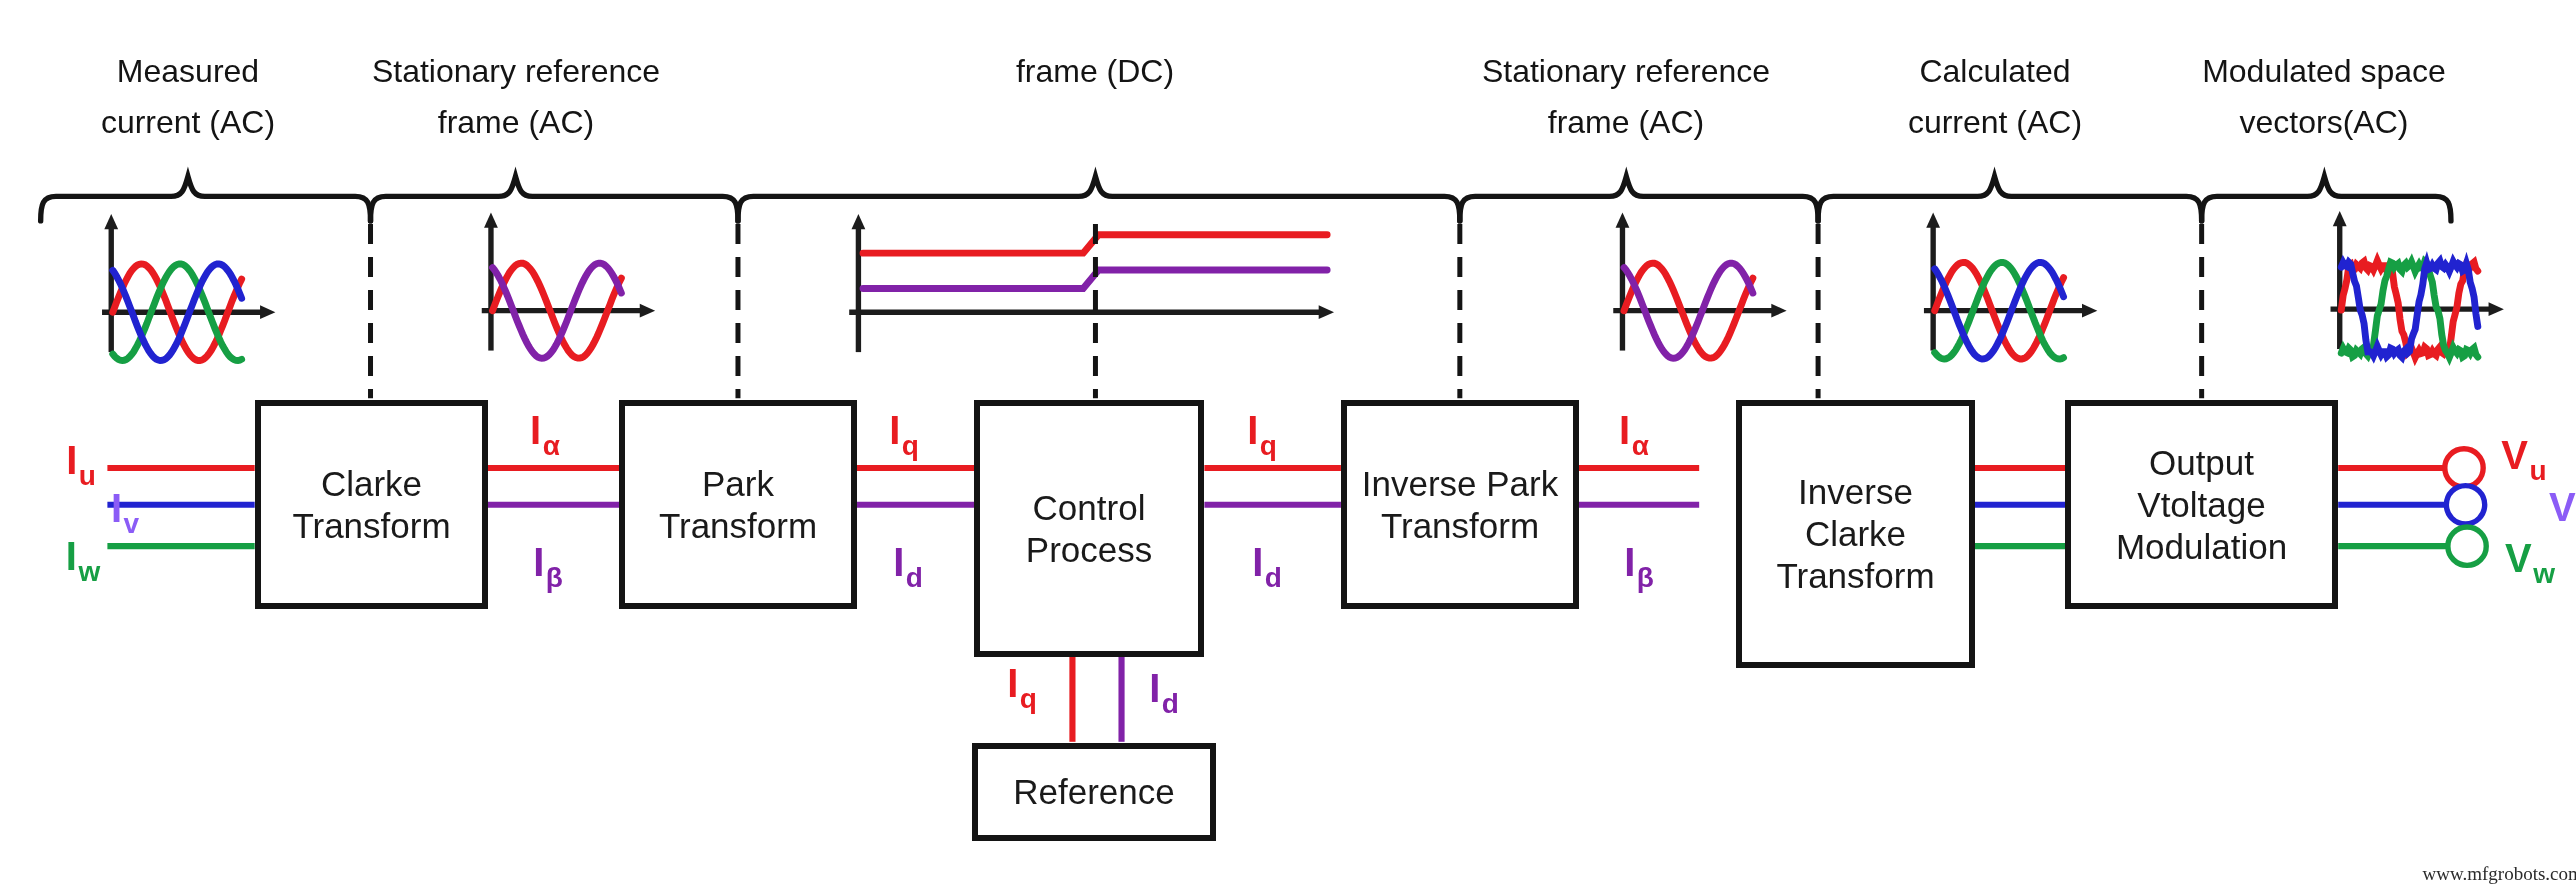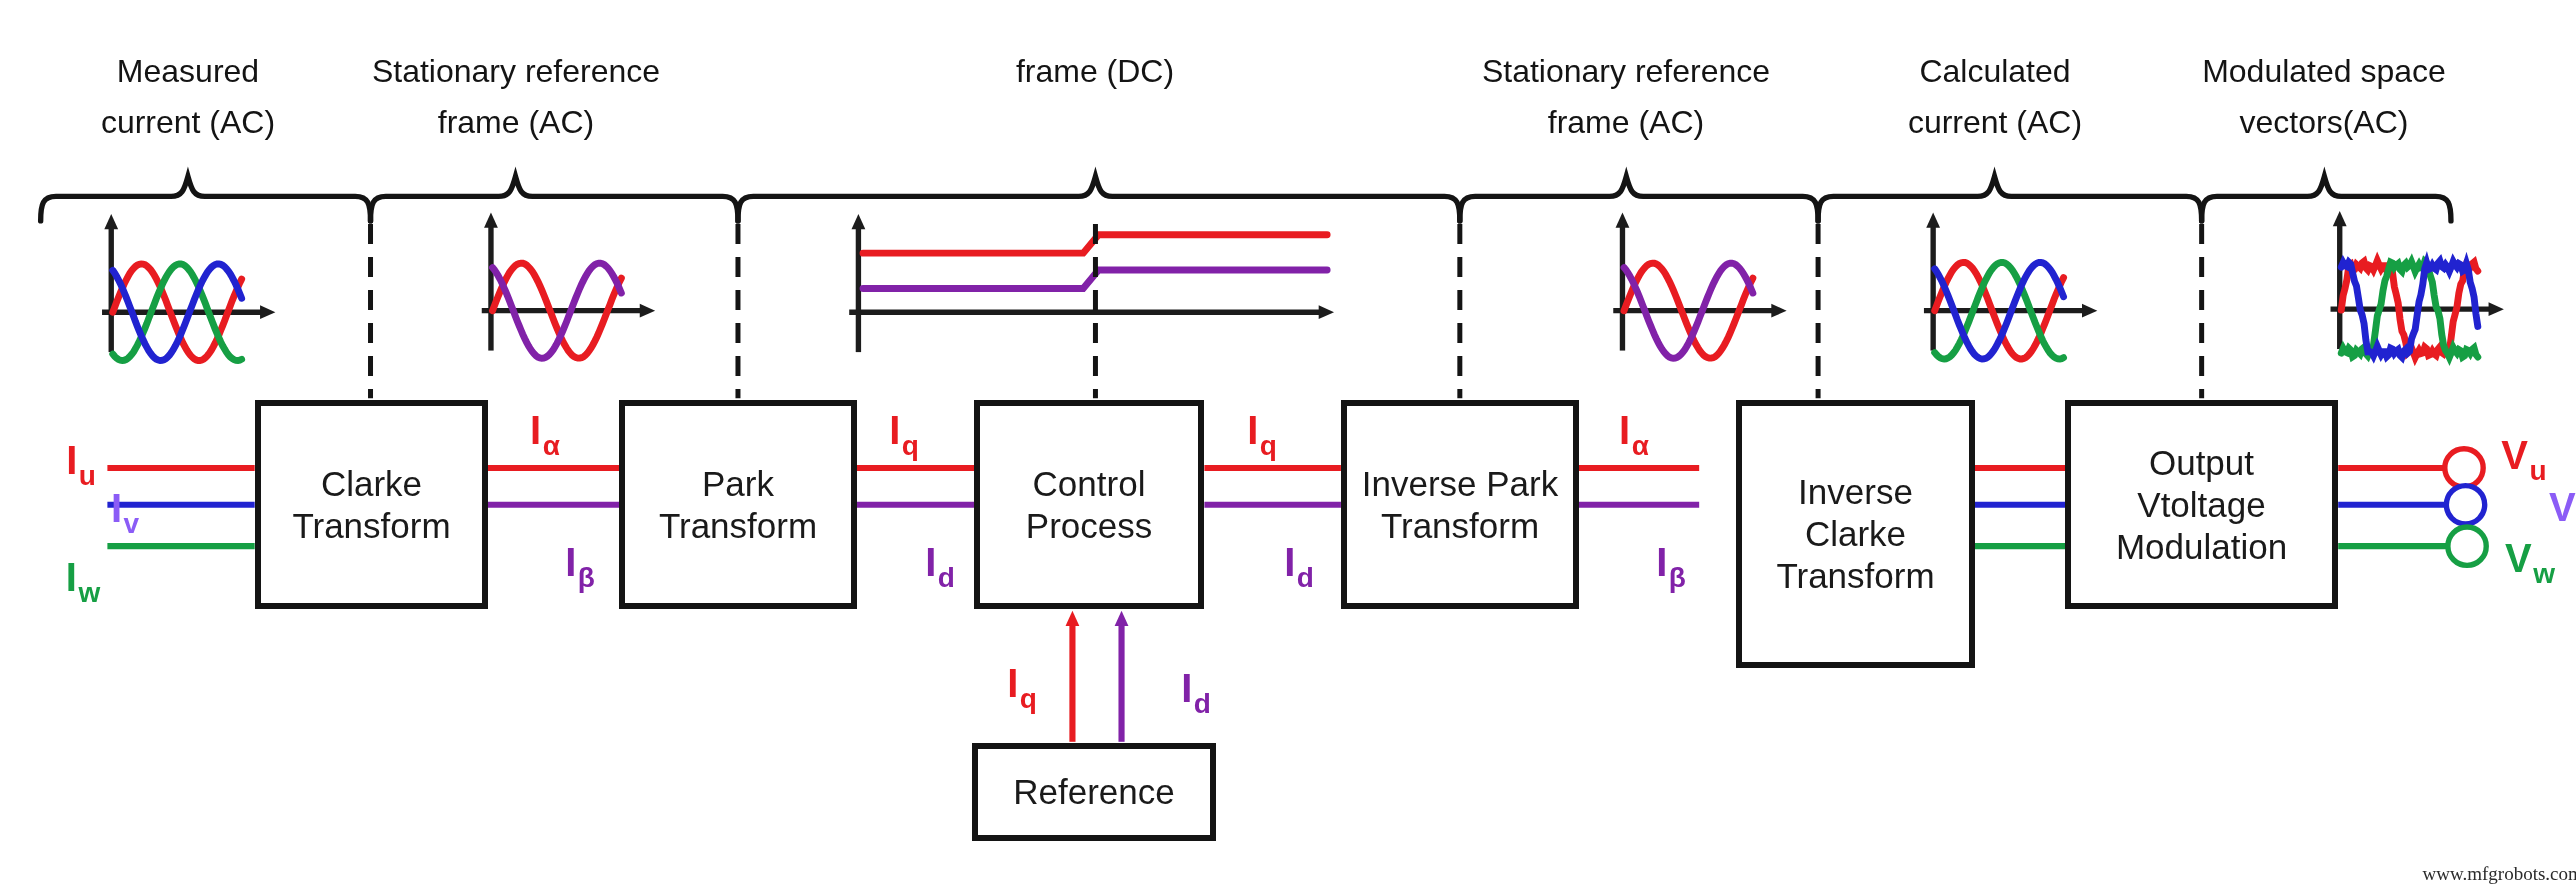--- a/index.html
+++ b/index.html
@@ -18,21 +18,21 @@
     font-size:35px;line-height:42px;font-weight:500;color:#1a1a1a;text-align:center;
   }
   .sig{
     position:absolute;transform:translate(-50%,-50%);
     font-size:40px;font-weight:bold;white-space:nowrap;
   }
   .sig .ss{font-size:28px;position:relative;top:10.7px;margin-left:1.5px;}
   .c-red{color:#e81c21;}
   .c-blue{color:#8b5cf6;margin-left:44px;}
   .c-green{color:#169f44;}
-  .c-purple{color:#8122a8;margin-left:32px;}
+  .c-purple{color:#8122a8;}
   .wm{
     position:absolute;right:9.2px;bottom:10.7px;
     font-family:Liberation Serif, serif;font-size:19px;color:#2b2b2b;
   }
 </style>
 </head>
 <body>
 
 <div class="canvas">
 
@@ -172,21 +172,21 @@
     </div>
 
   <div class="blk" style="left:255px;top:400px;width:233px;height:209px">
     <div>Clarke</div>
       <div>Transform</div>
   </div>
   <div class="blk" style="left:619px;top:400px;width:238px;height:209px">
     <div>Park</div>
       <div>Transform</div>
   </div>
-  <div class="blk" style="left:974px;top:400px;width:230px;height:209px">
+  <div class="blk" style="left:974px;top:400px;width:230px;height:257px">
     <div>Control</div>
       <div>Process</div>
   </div>
   <div class="blk" style="left:1341px;top:400px;width:238px;height:209px">
     <div>Inverse Park</div>
       <div>Transform</div>
   </div>
   <div class="blk" style="left:1736px;top:400px;width:239px;height:268px">
     <div>Inverse</div>
       <div>Clarke</div>
@@ -196,21 +196,21 @@
     <div>Output</div>
       <div>Vtoltage</div>
       <div>Modulation</div>
   </div>
   <div class="blk" style="left:972px;top:743px;width:244px;height:98px">
     <div>Reference</div>
   </div>
 
   <div class="sig c-red" style="left:81px;top:460px"><span>I</span><span class="ss">u</span></div>
   <div class="sig c-blue" style="left:81px;top:508px"><span>I</span><span class="ss">v</span></div>
-  <div class="sig c-green" style="left:83px;top:577px"><span>I</span><span class="ss">w</span></div>
+  <div class="sig c-green" style="left:83px;top:556px"><span>I</span><span class="ss">w</span></div>
 
   <div class="sig c-red" style="left:545px;top:430px"><span>I</span><span class="ss">α</span></div>
   <div class="sig c-purple" style="left:548px;top:562px"><span>I</span><span class="ss">β</span></div>
 
   <div class="sig c-red" style="left:904px;top:430px"><span>I</span><span class="ss">q</span></div>
   <div class="sig c-purple" style="left:908px;top:562px"><span>I</span><span class="ss">d</span></div>
 
   <div class="sig c-red" style="left:1262px;top:430px"><span>I</span><span class="ss">q</span></div>
   <div class="sig c-purple" style="left:1267px;top:562px"><span>I</span><span class="ss">d</span></div>
 

